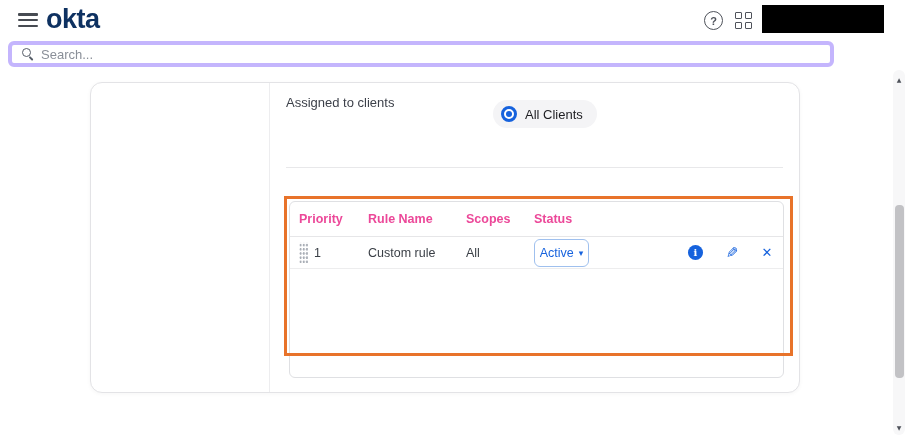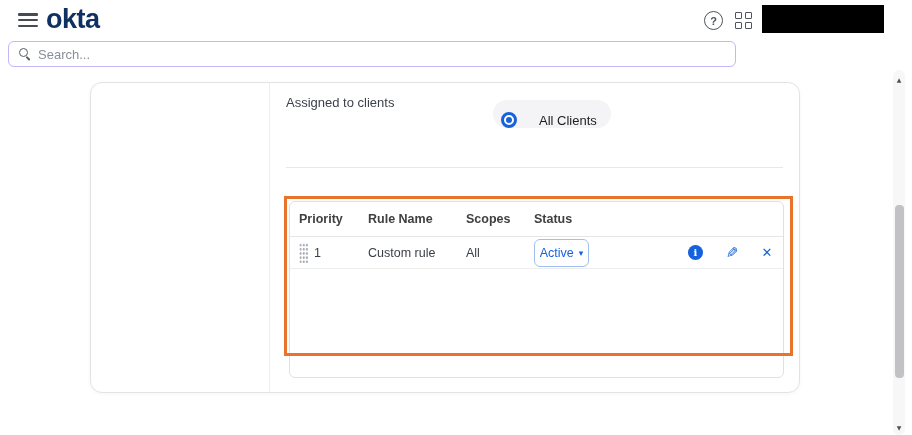--- a/index.html
+++ b/index.html
@@ -19,57 +19,57 @@
   .help-btn { position:absolute; left:704px; top:11px; width:19px; height:19px;
               border:1.6px solid #4e525a; border-radius:50%; display:flex; align-items:center;
               justify-content:center; font-size:11px; font-weight:bold; color:#4e525a; cursor:pointer; }
   .apps-btn { position:absolute; left:735px; top:12px; width:19px; height:18px;
               display:grid; grid-template-columns:7px 7px; grid-template-rows:7px 7px;
               gap:3px; cursor:pointer; }
   .apps-btn i { border:1.8px solid #4e525a; border-radius:1px; }
   .redacted { position:absolute; left:762px; top:5px; width:122px; height:28px; background:#000; }
 
   
-  .searchbar { position:absolute; left:8px; top:41px; width:728px; height:26px;
-               border:1px solid #c4b5fd; border-radius:6px; background:#fff;
+  .searchbar { position:absolute; left:8px; top:41px; width:826px; height:26px;
+               border:4px solid #c4b5fd; border-radius:6px; background:#fff;
                display:flex; align-items:center; padding-left:10px; }
   .mag { position:relative; width:12px; height:12px; margin-right:7px; flex:0 0 auto; }
   .mag .lens { position:absolute; left:0; top:0; width:9px; height:9px;
                border:1.6px solid #565d68; border-radius:50%; }
   .mag .tail { position:absolute; left:8.2px; top:8.2px; width:4.5px; height:1.7px;
                background:#565d68; transform:rotate(45deg); transform-origin:0 0; border-radius:1px; }
   .searchbar input { border:none; outline:none; flex:1; font-size:13px; color:#3a3f46;
                      font-family:inherit; background:transparent; }
   .searchbar input::placeholder { color:#8a8f98; }
 
   
   .panel { position:absolute; left:90px; top:82px; width:710px; height:311px;
            background:#fff; border:1px solid #e3e3e6; border-radius:12px;
            box-shadow:0 1px 4px rgba(29,29,33,0.04); }
   .col-divider { position:absolute; left:178px; top:0; bottom:0; width:0;
                  border-left:1px solid #ededef; }
   .field-label { position:absolute; left:195px; top:12px; font-size:13px; color:#3d414a; }
   .client-pill { position:absolute; left:402px; top:17px; height:28px;
-                 background:#f4f4f6; border-radius:14px; display:flex; align-items:flex-end;
-                 gap:22px; padding:0 14px 0 8px; font-size:13px; color:#1d1d21; }
+                 background:#f4f4f6; border-radius:14px; display:flex; align-items:center;
+                 gap:8px; padding:0 14px 0 8px; font-size:13px; color:#1d1d21; }
   .radio { width:16px; height:16px; border:3px solid #1662dd; border-radius:50%;
            background:#fff; display:flex; align-items:center; justify-content:center; }
   .radio i { width:6px; height:6px; background:#1662dd; border-radius:50%; }
   .hr-divider { position:absolute; left:195px; top:84px; width:497px; height:0;
                 border-top:1px solid #e8e8ea; }
 
   
   .rules-card { position:absolute; left:198px; top:118px; width:495px; height:177px;
                 background:#fff; border:1px solid #dfe0e3; border-radius:6px; overflow:hidden; }
   .rules-toolbar { height:46px; background:#f5f5f6; border-bottom:1px solid #e3e3e5;
                    display:flex; align-items:center; padding-left:8px; }
   .add-rule { height:31px; padding:0 14px; background:#1662dd; color:#fff; border:none;
               border-radius:6px; font-size:13px; font-weight:bold; font-family:inherit; cursor:pointer; }
   .thead, .trow { display:grid; grid-template-columns:69px 98px 68px 104px 1fr; padding-left:9px; align-items:center; }
-  .thead { height:35px; border-bottom:1px solid #e6e6e8; font-weight:bold; font-size:12.5px; color:#404040; }
+  .thead { height:35px; border-bottom:1px solid #e6e6e8; font-weight:bold; font-size:12.5px; color:#ec4899; }
   .trow { height:32px; border-bottom:1px solid #ededee; font-size:12.5px; color:#3a3f46; }
   .prio-cell { display:flex; align-items:center; gap:6px; }
   .drag-handle { width:9px; height:21px; cursor:grab;
                  background-image:radial-gradient(#a9aeb6 1px, transparent 1.3px);
                  background-size:3.2px 4.2px; background-position:0 1px; }
   .status-btn { width:55px; height:28px; background:#fff; border:1px solid #9fc0ee;
                 border-radius:6px; color:#1662dd; font-size:12.5px; font-family:inherit;
                 display:flex; align-items:center; justify-content:center; gap:5px; cursor:pointer; }
   .status-btn .caret { font-size:9px; }
   .actions-cell { display:flex; align-items:center; gap:23px; padding-left:50px; }

